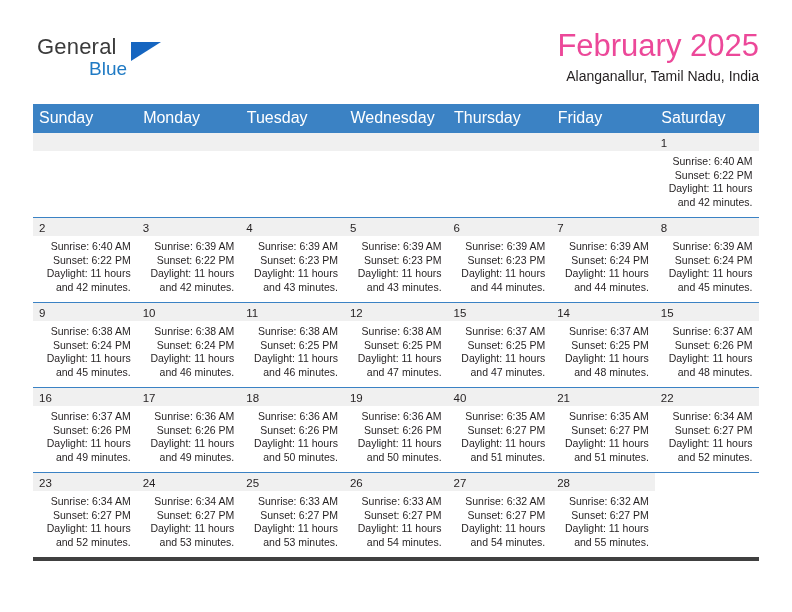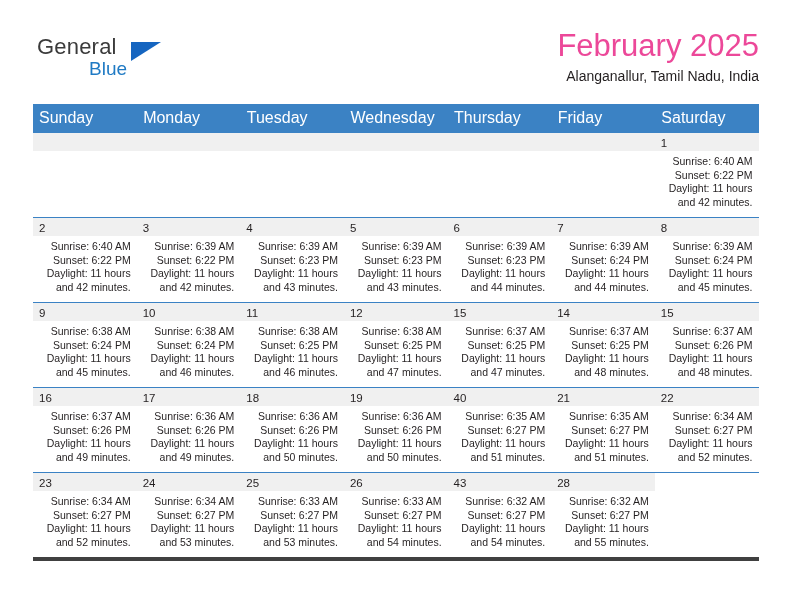--- a/index.html
+++ b/index.html
@@ -492,21 +492,21 @@
               <div class="cell-body">
                 <div>Sunrise: 6:33 AM</div>
                 <div>Sunset: 6:27 PM</div>
                 <div>Daylight: 11 hours</div>
                 <div>and 54 minutes.</div>
               </div>
             </div>
           </td>
           <td>
             <div class="cell">
-              <div class="daynum-band">43</div>
+              <div class="daynum-band">27</div>
               <div class="cell-body">
                 <div>Sunrise: 6:32 AM</div>
                 <div>Sunset: 6:27 PM</div>
                 <div>Daylight: 11 hours</div>
                 <div>and 54 minutes.</div>
               </div>
             </div>
           </td>
           <td>
             <div class="cell">

